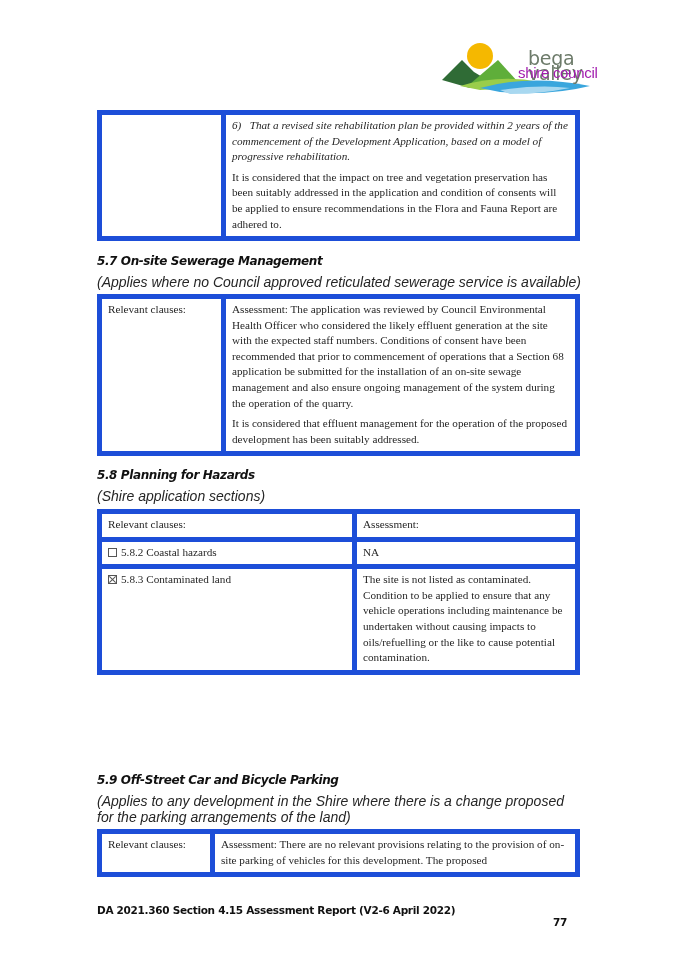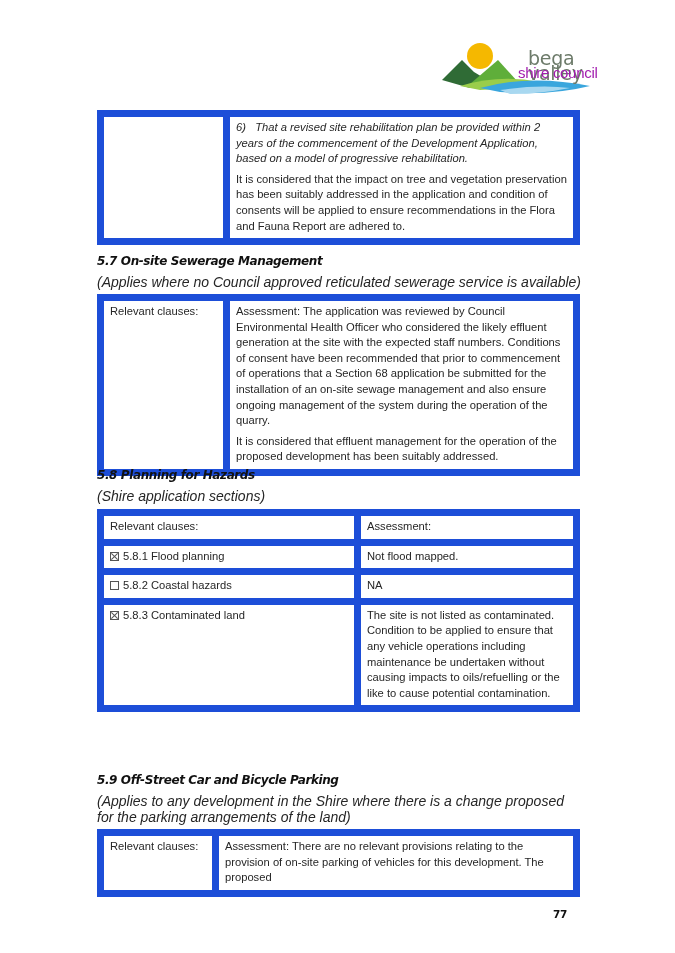--- a/index.html
+++ b/index.html
@@ -4,30 +4,30 @@
 <style>
   html, body { margin:0; padding:0; background:#ffffff; }
   body { width:675px; height:953px; position:relative; overflow:hidden;
          font-family:"Liberation Sans", sans-serif; color:#1a1a1a; }
   .logo { position:absolute; left:440px; top:38px; width:190px; height:58px; }
   .logo-text1 { position:absolute; left:88px; top:13px; font-size:19px; color:#6d7b6a;
                 font-family:"DejaVu Sans", sans-serif; letter-spacing:-0.3px; line-height:15px; }
   .logo-text2 { position:absolute; left:78px; top:27px; font-size:15px; color:#a21caf;
                 font-family:Liberation Sans, sans-serif; letter-spacing:-0.3px; line-height:15px; }
   table { border-collapse:collapse; position:absolute; font-size:11.2px; line-height:15.6px; }
-  td { border:7px solid #1d4ed8; vertical-align:top; padding:3px 6px 4px 6px; color:#262626; }
+  td { border:5px solid #1d4ed8; vertical-align:top; padding:3px 6px 4px 6px; color:#262626;font-family:Liberation Serif, serif; }
   td p { margin:0 0 5px 0; }
   td p:last-child { margin-bottom:0; }
   .it { font-style:italic; }
   .sec-h { position:absolute; left:97px; font-size:12px; font-weight:bold; font-style:italic;
            color:#111; font-family:"DejaVu Sans", sans-serif; letter-spacing:-0.4px; }
   .sec-sub { position:absolute; left:97px; font-size:14px; font-style:italic; color:#262626; line-height:16px; }
   .footer { position:absolute; top:904px; left:97px; width:470px; font-size:10.5px; font-weight:bold;
             font-family:"DejaVu Sans", sans-serif; color:#111; letter-spacing:-0.3px; }
-  .footer .pg { position:absolute; right:0; top:4px; }
+  .footer .pg { position:absolute; right:0; top:12px; }
   .cb { display:inline-block; width:9px; height:9px; border:1px solid #555; position:relative;
         vertical-align:-1px; margin-right:4px; box-sizing:border-box; }
   .cb.checked::before, .cb.checked::after { content:""; position:absolute; left:3px; top:-1px; width:1px; height:9px; background:#555; }
   .cb.checked::before { transform:rotate(45deg); }
   .cb.checked::after { transform:rotate(-45deg); }
 </style>
 </head>
 <body>
 
 <div class="logo">
@@ -71,24 +71,20 @@
 
 <div class="sec-h" style="top:468px;">5.8 Planning for Hazards</div>
 <div class="sec-sub" style="top:488px;">(Shire application sections)</div>
 <table style="left:97px;top:509px;width:483px;">
   <tbody>
       <tr>
     <td style="width:238px;">Relevant clauses:</td>
     <td>Assessment:</td>
   </tr>
   <tr>
-    <td><span class="cb checked"></span><span>5.8.1 Flood planning</span></td>
-    <td>Not flood mapped.</td>
-  </tr>
-  <tr>
     <td><span class="cb"></span><span>5.8.2 Coastal hazards</span></td>
     <td>NA</td>
   </tr>
   <tr>
     <td><span class="cb checked"></span><span>5.8.3 Contaminated land</span></td>
     <td>The site is not listed as contaminated. Condition to be applied to ensure that any vehicle operations including maintenance be undertaken without causing impacts to oils/refuelling or the like to cause potential contamination.</td>
   </tr>
 </tbody>
   </table>
 
@@ -97,14 +93,15 @@
 <table style="left:97px;top:829px;width:483px;">
   <tbody>
       <tr>
     <td style="width:96px;">Relevant clauses:</td>
     <td>Assessment: There are no relevant provisions relating to the provision of on-site parking of vehicles for this development. The proposed</td>
   </tr>
 </tbody>
   </table>
 
 <div class="footer">
+  <span>DA 2021.360 Section 4.15 Assessment Report (V2-6 April 2022)</span>
   <span class="pg">77</span>
 </div>
 
 </body></html>

